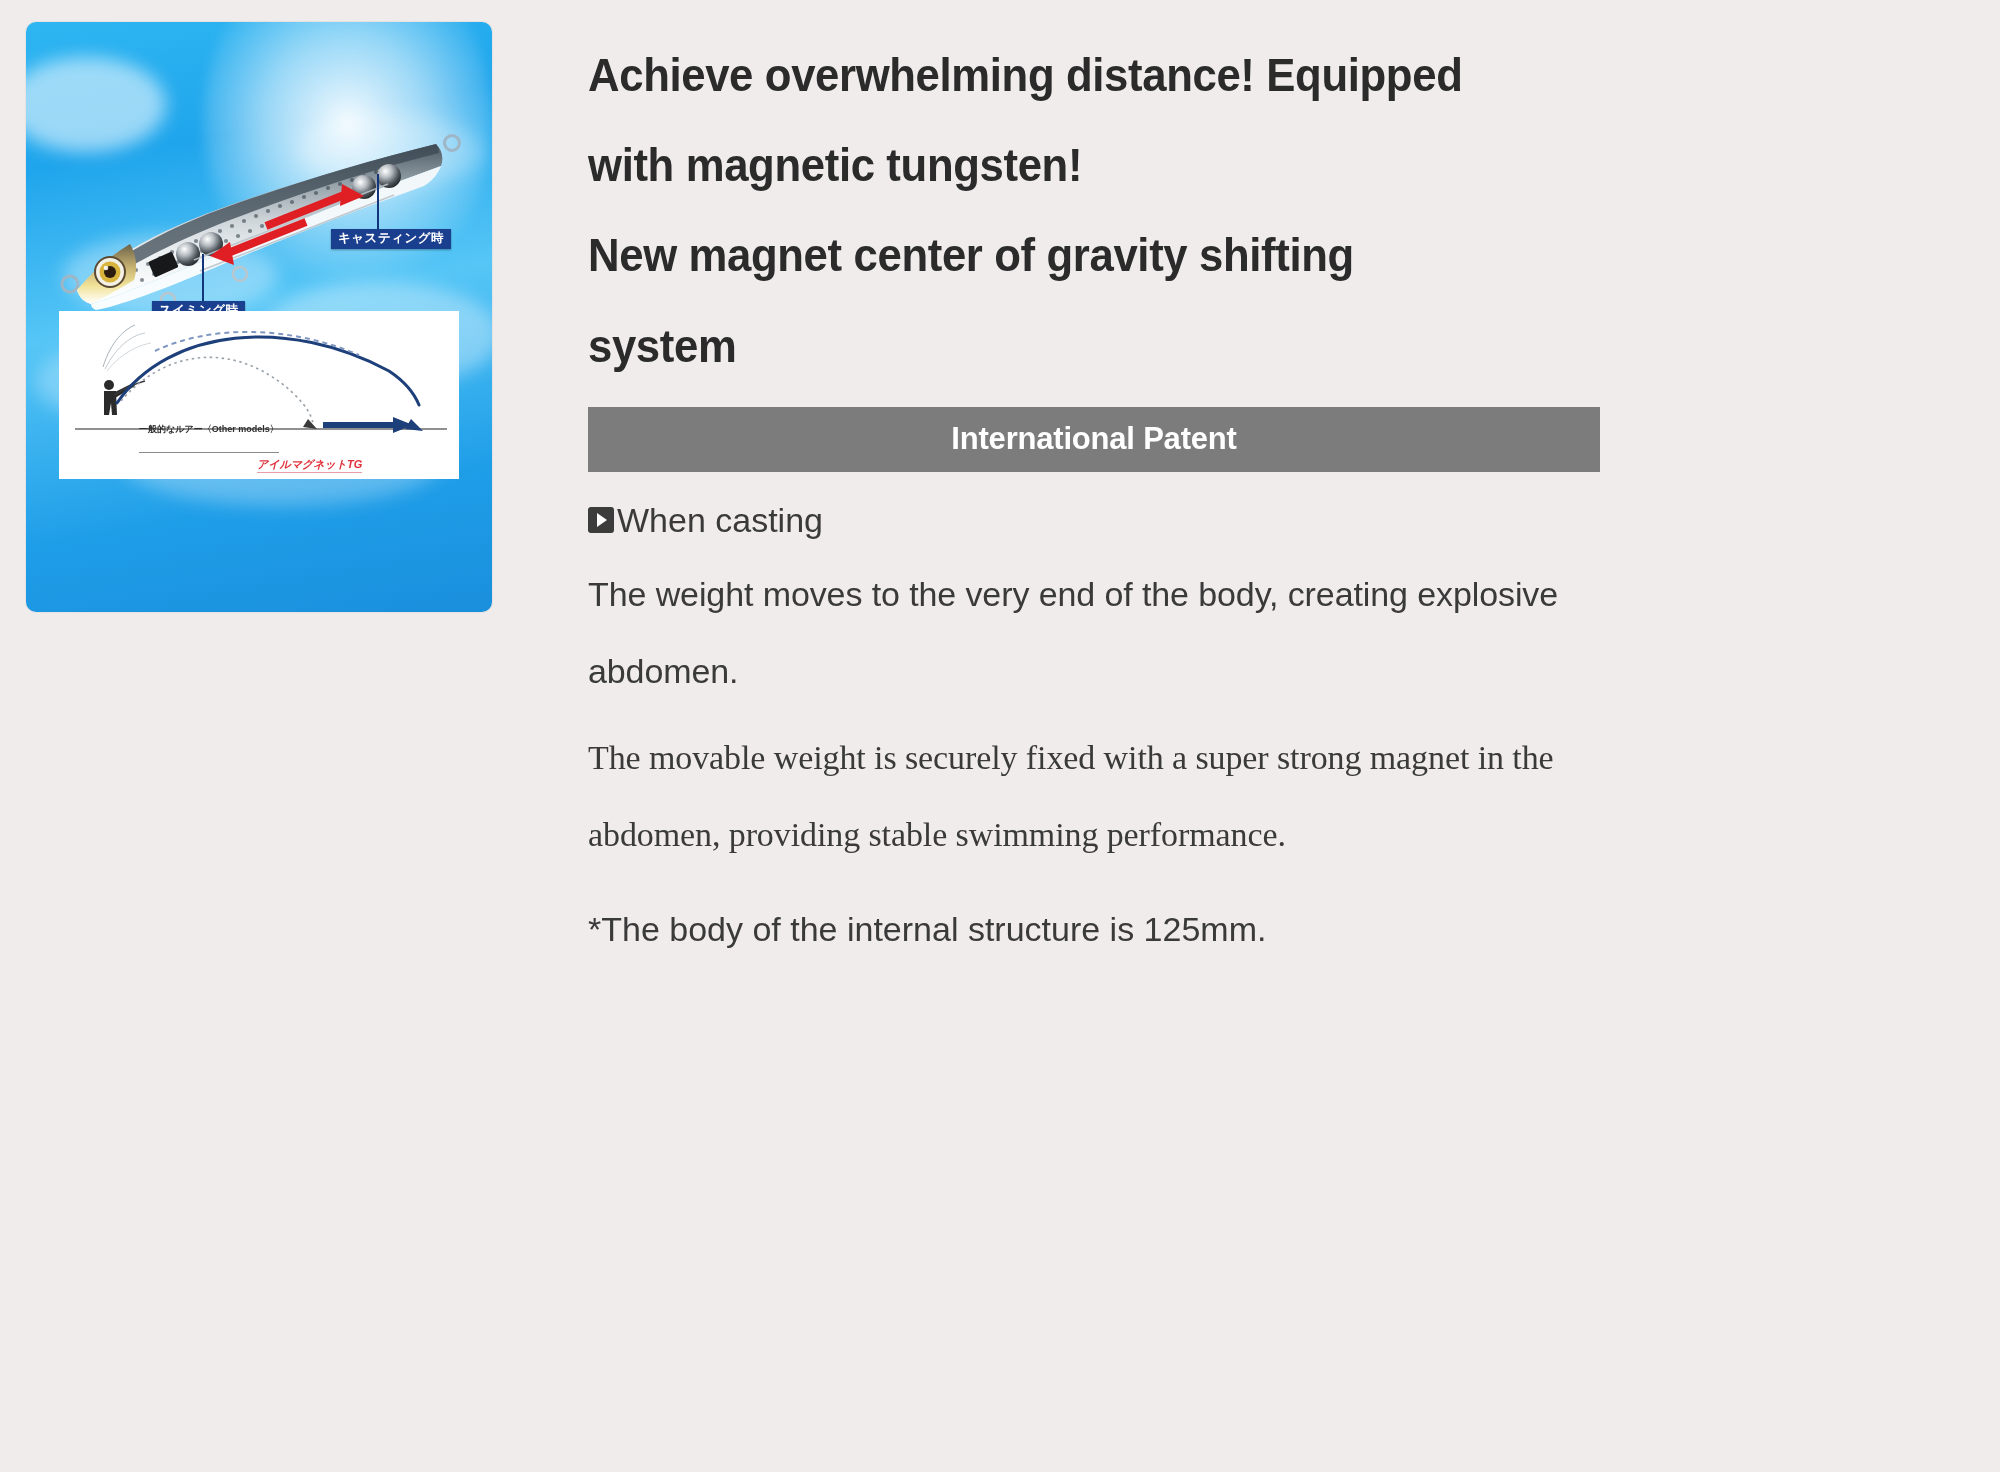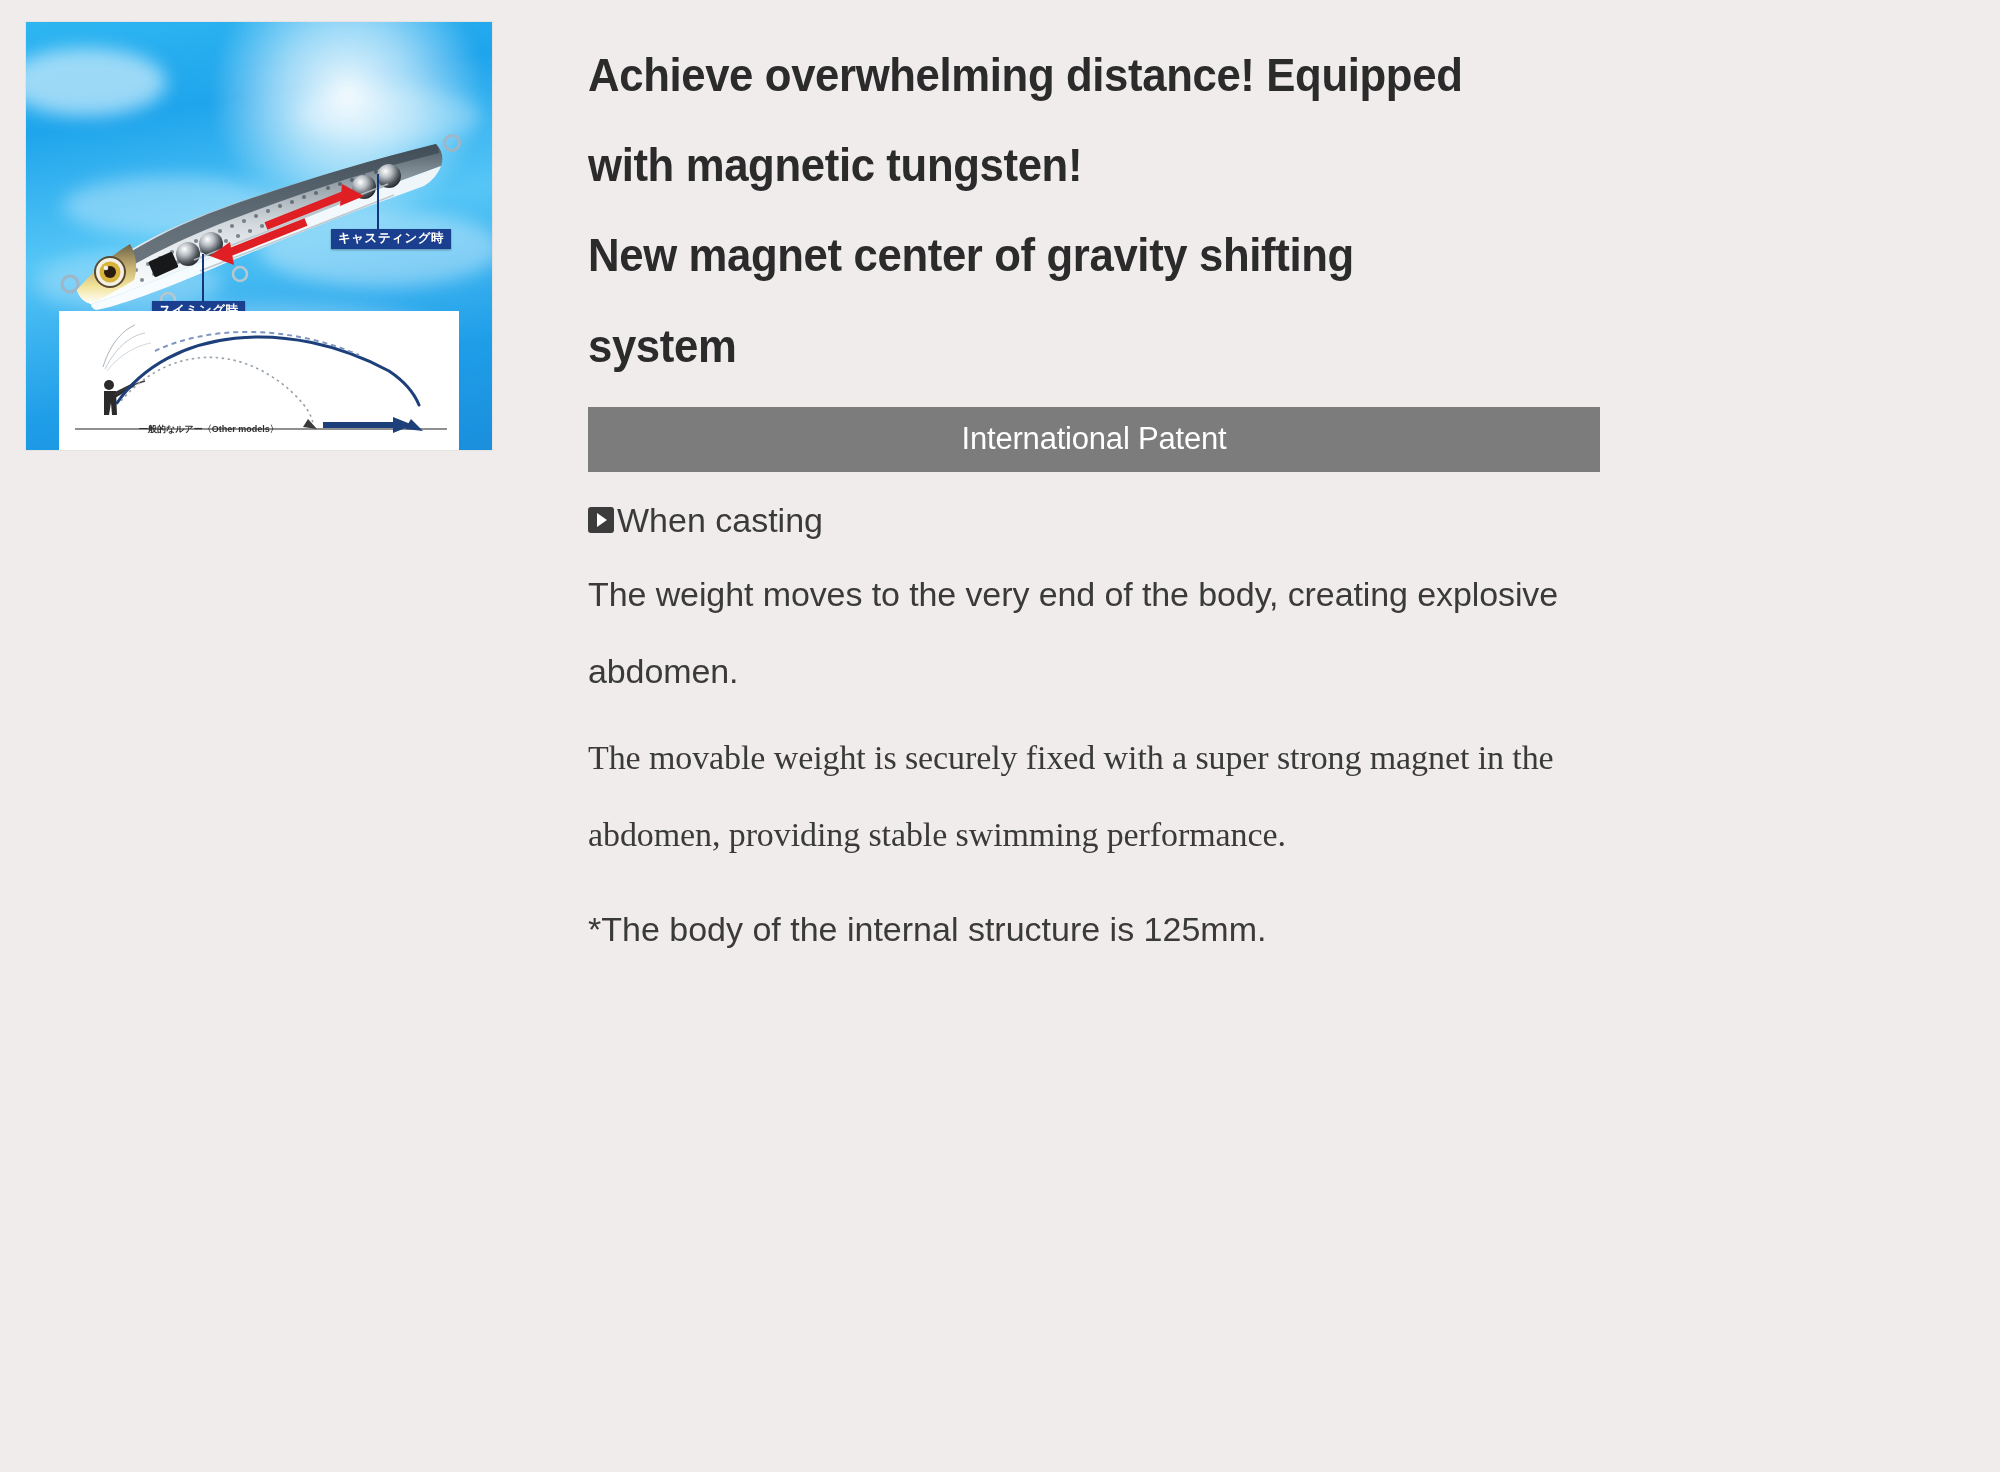--- a/index.html
+++ b/index.html
@@ -28,24 +28,25 @@
   .left-col {
     width: 560px;
     flex: 0 0 560px;
     padding: 22px 0 0 26px;
     box-sizing: border-box;
   }
 
   .diagram {
     position: relative;
     width: 466px;
-    height: 428px;
+    height: 590px;
     overflow: hidden;
     background: linear-gradient(170deg,#2eb6f2 0%, #1fa5ec 22%, #56c6f6 48%, #1f9ee8 78%, #1a8fdc 100%);
     box-shadow: 0 0 0 1px rgba(0,0,0,0.04);
+    border-radius: 10px;
   }
   
   .diagram .sky-glow {
     position: absolute;
     left: 38%;
     top: -14%;
     width: 62%;
     height: 62%;
     border-radius: 50%;
     background: radial-gradient(circle at 50% 50%, rgba(255,255,255,0.95) 0%, rgba(255,255,255,0.55) 35%, rgba(255,255,255,0.0) 70%);
@@ -156,21 +157,21 @@
     transform: scaleX(0.93);
     transform-origin: left top;
   }
   .headline .hl-line { display: block; }
 
   .patent-banner {
     margin: 16px 0 14px 0;
     background: #7c7c7c;
     color: #ffffff;
     text-align: center;
-    font-weight: 400;
+    font-weight: 700;
     font-size: 31px;
     line-height: 1;
     padding: 16px 10px 18px 10px;
     letter-spacing: -0.2px;
     width: 1012px;
     box-sizing: border-box;
   }
 
   .section {
     margin: 0 0 8px 0;

